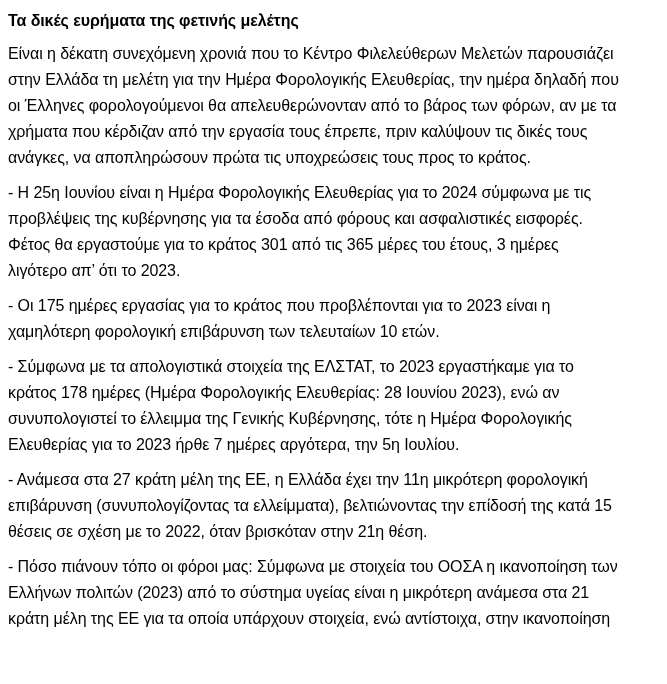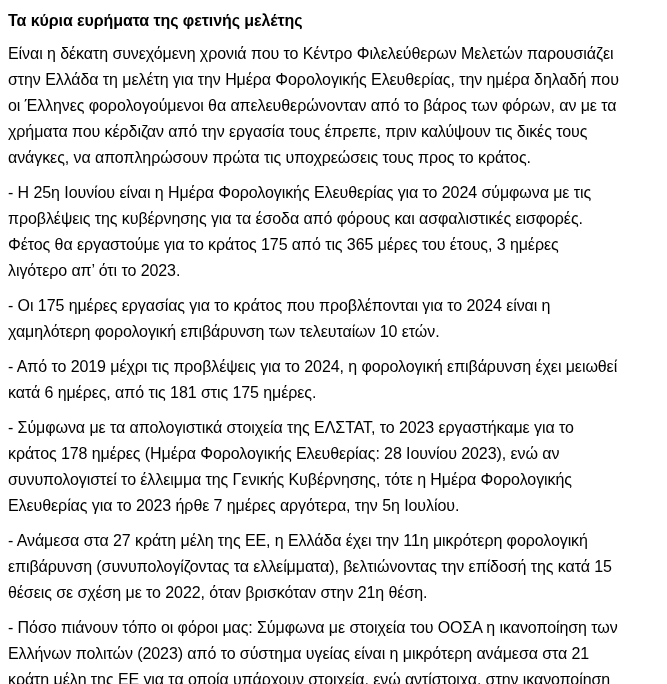--- a/index.html
+++ b/index.html
@@ -40,35 +40,33 @@
     white-space: pre;
   }
   .doc-paragraph:last-child {
     margin-bottom: 16px;
   }
 </style>
 </head>
 <body>
 
 <div class="page">
-  <h1 class="doc-title">Τα κύρια ευρήματα της φετινής μελέτης</h1>
+  <h1 class="doc-title">Τα δικές ευρήματα της φετινής μελέτης</h1>
   <div id="paragraphs">
       <p class="doc-paragraph">Είναι η δέκατη συνεχόμενη χρονιά που το Κέντρο Φιλελεύθερων Μελετών παρουσιάζει
 στην Ελλάδα τη μελέτη για την Ημέρα Φορολογικής Ελευθερίας, την ημέρα δηλαδή που
 οι Έλληνες φορολογούμενοι θα απελευθερώνονταν από το βάρος των φόρων, αν με τα
 χρήματα που κέρδιζαν από την εργασία τους έπρεπε, πριν καλύψουν τις δικές τους
 ανάγκες, να αποπληρώσουν πρώτα τις υποχρεώσεις τους προς το κράτος.</p>
       <p class="doc-paragraph">- Η 25η Ιουνίου είναι η Ημέρα Φορολογικής Ελευθερίας για το 2024 σύμφωνα με τις
 προβλέψεις της κυβέρνησης για τα έσοδα από φόρους και ασφαλιστικές εισφορές.
-Φέτος θα εργαστούμε για το κράτος 175 από τις 365 μέρες του έτους, 3 ημέρες
+Φέτος θα εργαστούμε για το κράτος 301 από τις 365 μέρες του έτους, 3 ημέρες
 λιγότερο απ’ ότι το 2023.</p>
-      <p class="doc-paragraph">- Οι 175 ημέρες εργασίας για το κράτος που προβλέπονται για το 2024 είναι η
+      <p class="doc-paragraph">- Οι 175 ημέρες εργασίας για το κράτος που προβλέπονται για το 2023 είναι η
 χαμηλότερη φορολογική επιβάρυνση των τελευταίων 10 ετών.</p>
-      <p class="doc-paragraph">- Από το 2019 μέχρι τις προβλέψεις για το 2024, η φορολογική επιβάρυνση έχει μειωθεί
-κατά 6 ημέρες, από τις 181 στις 175 ημέρες.</p>
       <p class="doc-paragraph">- Σύμφωνα με τα απολογιστικά στοιχεία της ΕΛΣΤΑΤ, το 2023 εργαστήκαμε για το
 κράτος 178 ημέρες (Ημέρα Φορολογικής Ελευθερίας: 28 Ιουνίου 2023), ενώ αν
 συνυπολογιστεί το έλλειμμα της Γενικής Κυβέρνησης, τότε η Ημέρα Φορολογικής
 Ελευθερίας για το 2023 ήρθε 7 ημέρες αργότερα, την 5η Ιουλίου.</p>
       <p class="doc-paragraph">- Ανάμεσα στα 27 κράτη μέλη της ΕΕ, η Ελλάδα έχει την 11η μικρότερη φορολογική
 επιβάρυνση (συνυπολογίζοντας τα ελλείμματα), βελτιώνοντας την επίδοσή της κατά 15
 θέσεις σε σχέση με το 2022, όταν βρισκόταν στην 21η θέση.</p>
       <p class="doc-paragraph">- Πόσο πιάνουν τόπο οι φόροι μας: Σύμφωνα με στοιχεία του ΟΟΣΑ η ικανοποίηση των
 Ελλήνων πολιτών (2023) από το σύστημα υγείας είναι η μικρότερη ανάμεσα στα 21
 κράτη μέλη της ΕΕ για τα οποία υπάρχουν στοιχεία, ενώ αντίστοιχα, στην ικανοποίηση</p>

